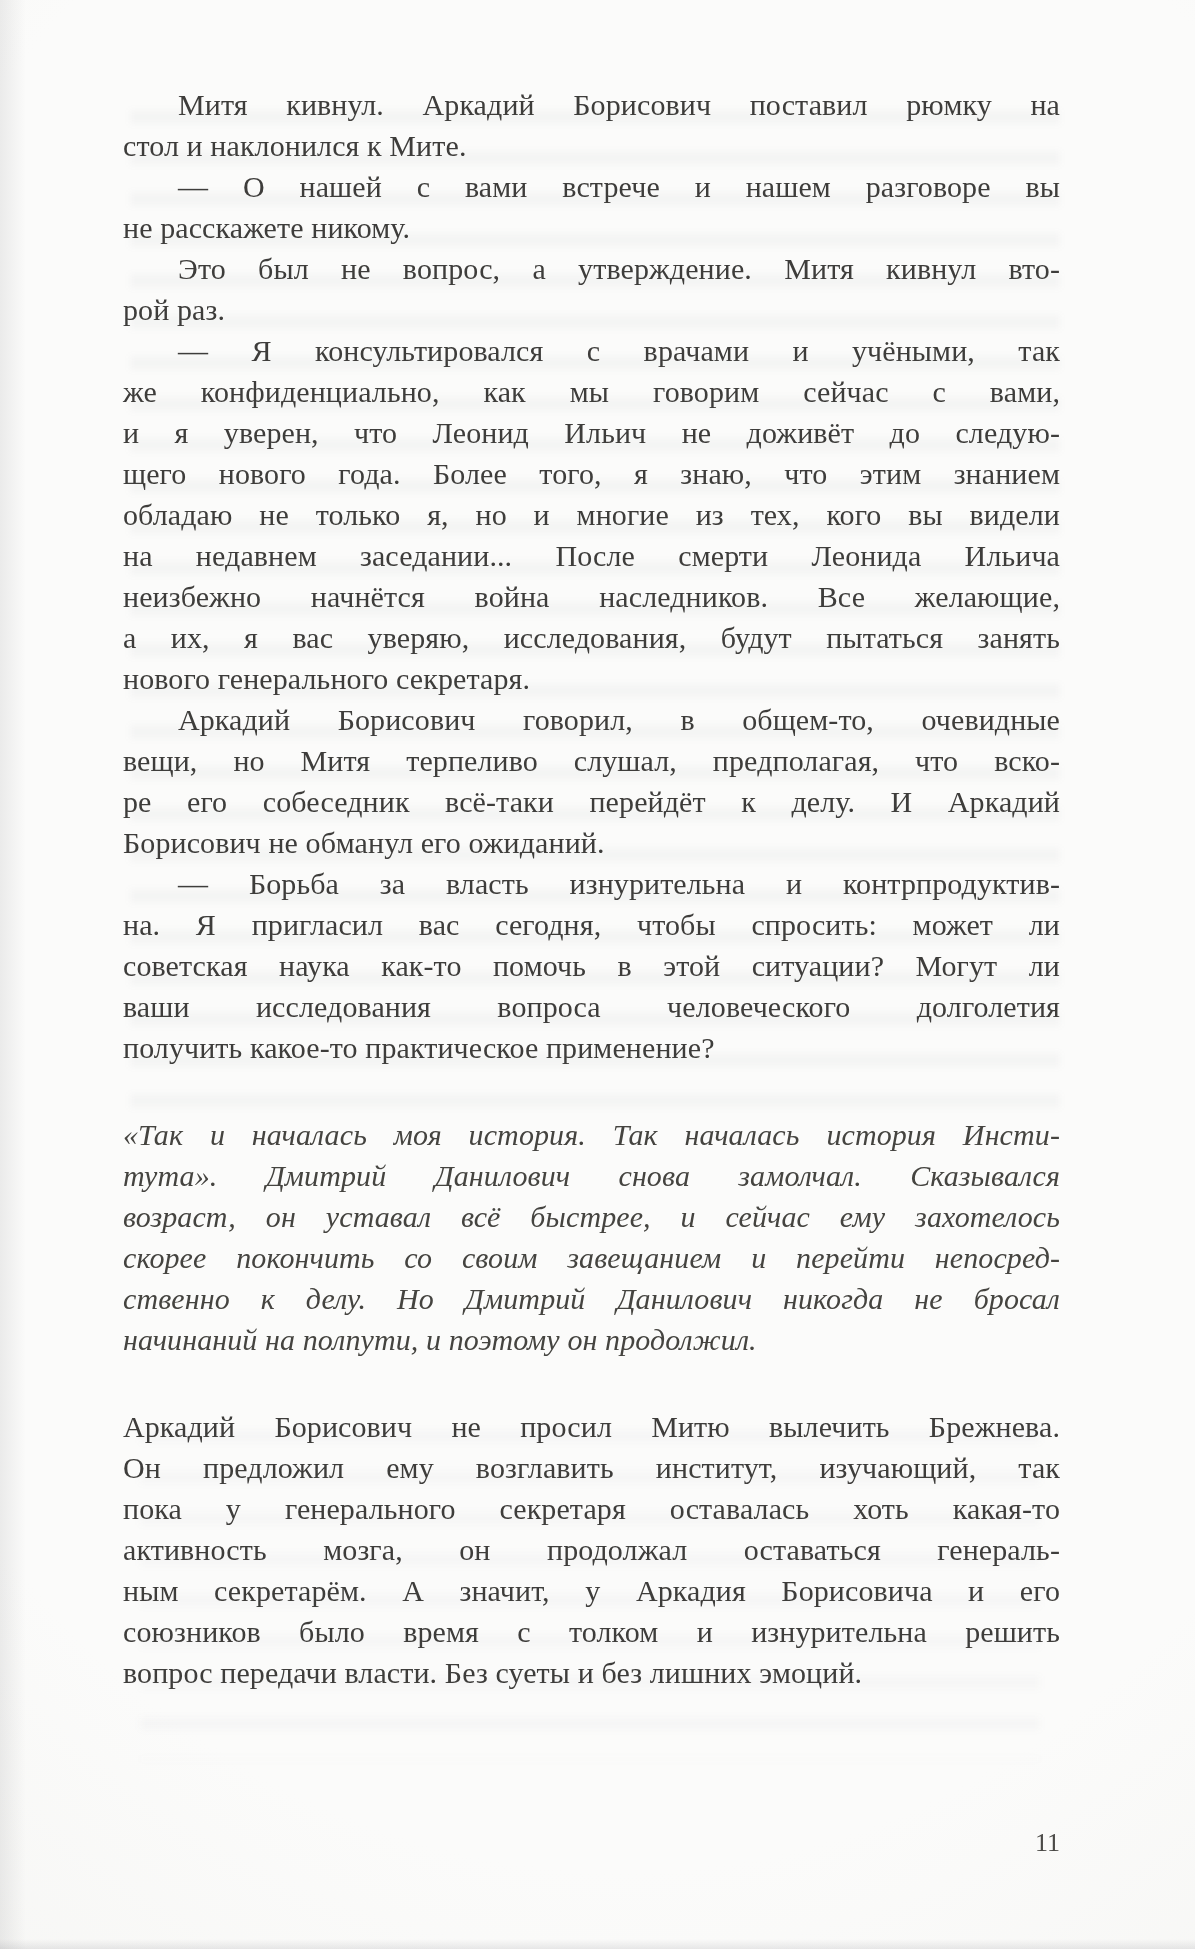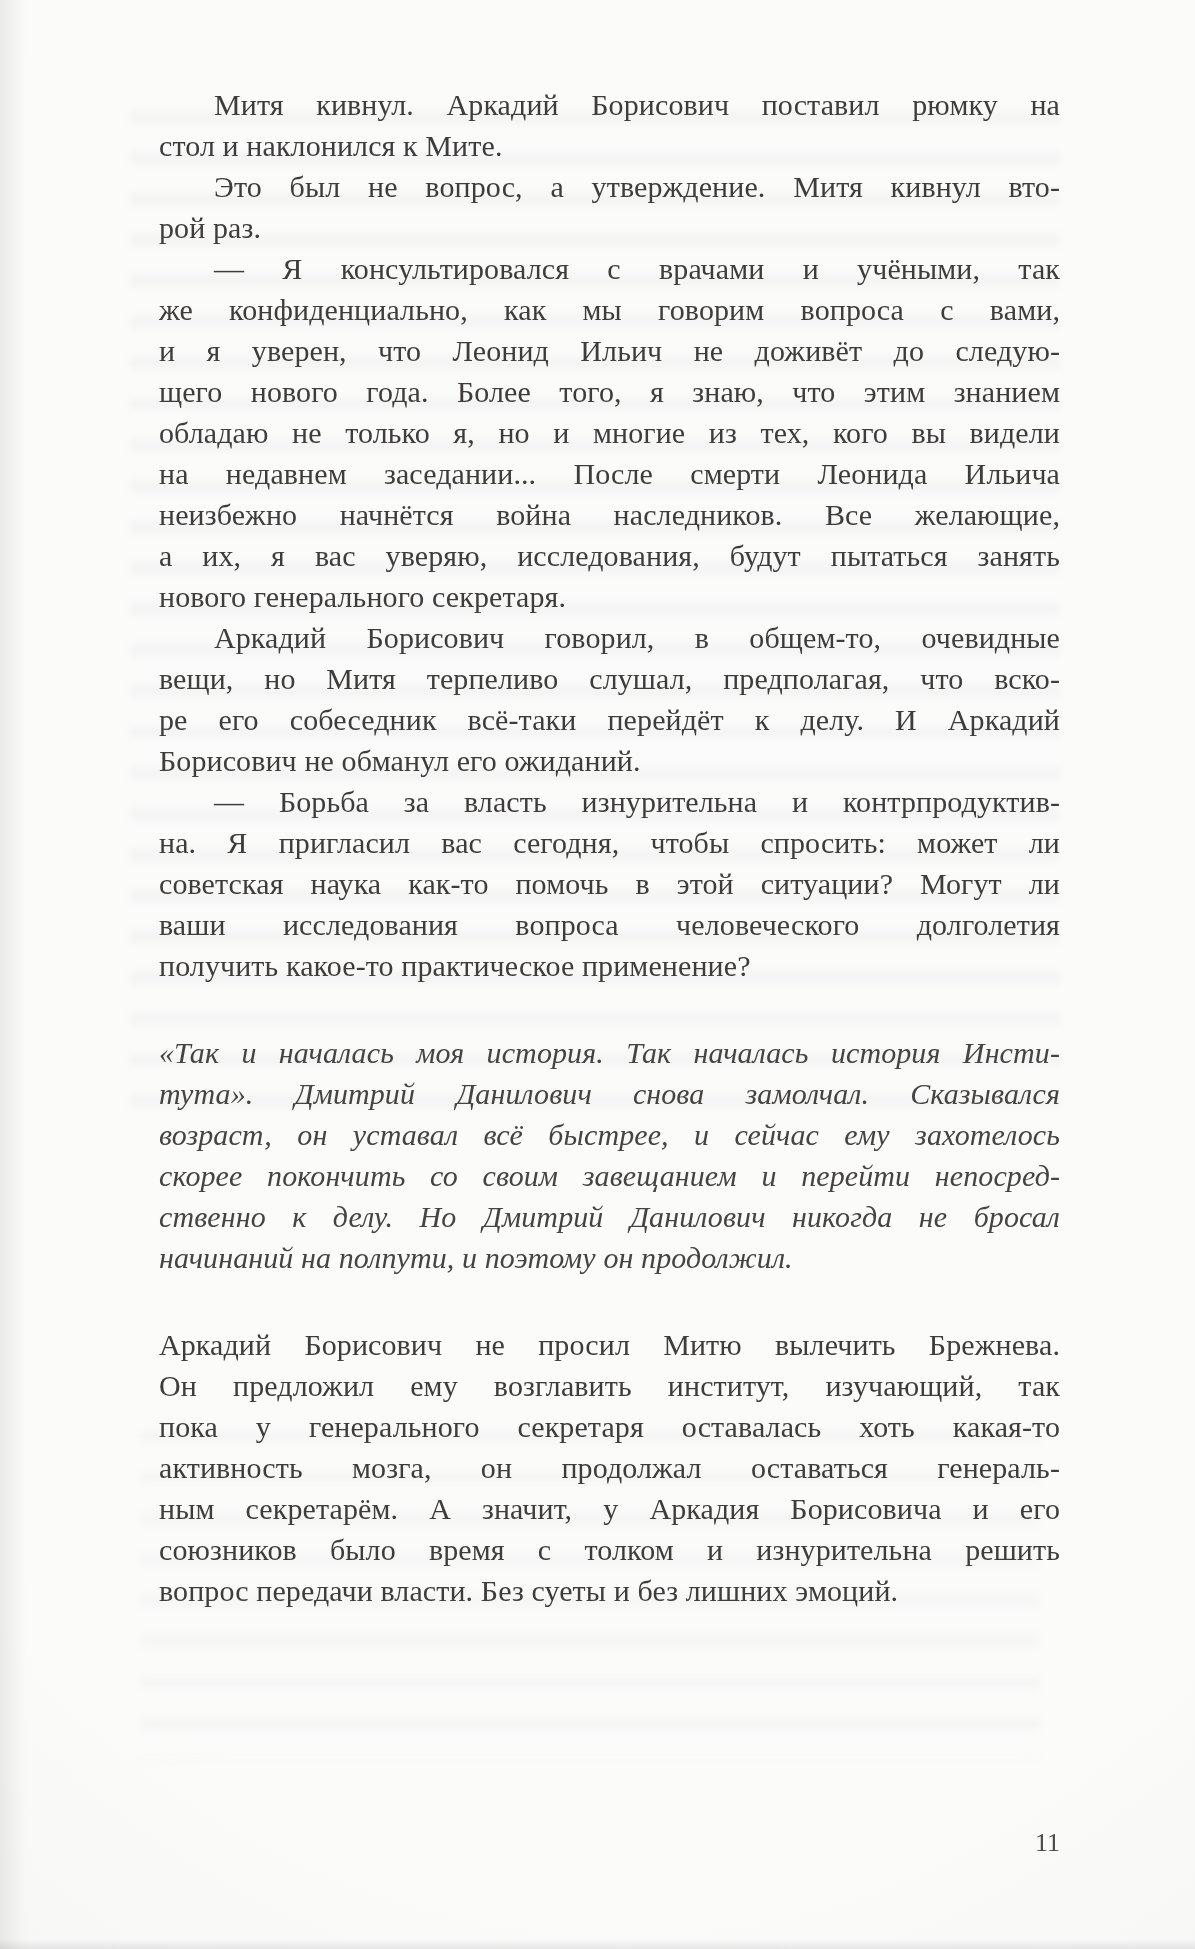--- a/index.html
+++ b/index.html
@@ -38,21 +38,20 @@
   }
   .para{margin:0;}
   .para.spaced{margin-top:46px;}
   .line{
     font-size:30px;
     line-height:41px;
     text-align:justify;
     text-align-last:justify;
     white-space:normal;
     letter-spacing:0.1px;
-    margin-left:36px;
   }
   .line.last{
     text-align-last:left;
   }
   .para.indent .line:first-child{
     text-indent:55px;
   }
   .para.italic .line{
     font-style:italic;
     color:#454440;
@@ -81,26 +80,30 @@
 
 <div class="page">
   <div class="bleed"></div>
   <div class="bleed2"></div>
   <div class="text-block">
       <div class="para indent">
         <div class="line">Митя кивнул. Аркадий Борисович поставил рюмку на</div>
         <div class="line last">стол и наклонился к Мите.</div>
       </div>
       <div class="para indent">
+        <div class="line">— О нашей с вами встрече и нашем разговоре вы</div>
+        <div class="line last">не расскажете никому.</div>
+      </div>
+      <div class="para indent">
         <div class="line">Это был не вопрос, а утверждение. Митя кивнул вто-</div>
         <div class="line last">рой раз.</div>
       </div>
       <div class="para indent">
         <div class="line">— Я консультировался с врачами и учёными, так</div>
-        <div class="line">же конфиденциально, как мы говорим вопроса с вами,</div>
+        <div class="line">же конфиденциально, как мы говорим сейчас с вами,</div>
         <div class="line">и я уверен, что Леонид Ильич не доживёт до следую-</div>
         <div class="line">щего нового года. Более того, я знаю, что этим знанием</div>
         <div class="line">обладаю не только я, но и многие из тех, кого вы видели</div>
         <div class="line">на недавнем заседании... После смерти Леонида Ильича</div>
         <div class="line">неизбежно начнётся война наследников. Все желающие,</div>
         <div class="line">а их, я вас уверяю, исследования, будут пытаться занять</div>
         <div class="line last">нового генерального секретаря.</div>
       </div>
       <div class="para indent">
         <div class="line">Аркадий Борисович говорил, в общем-то, очевидные</div>

